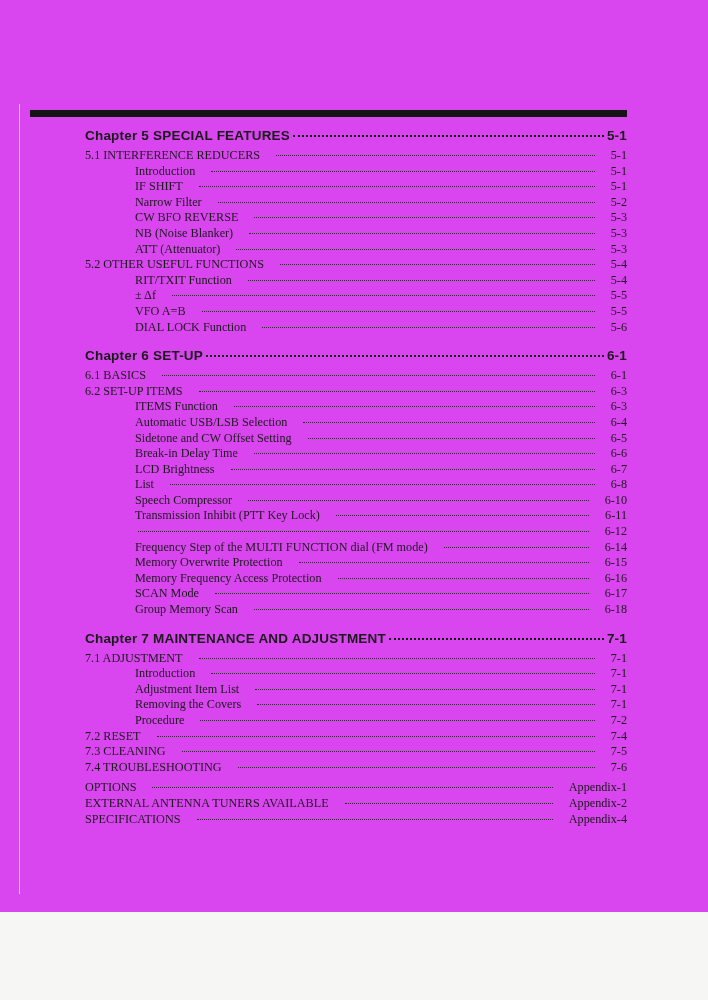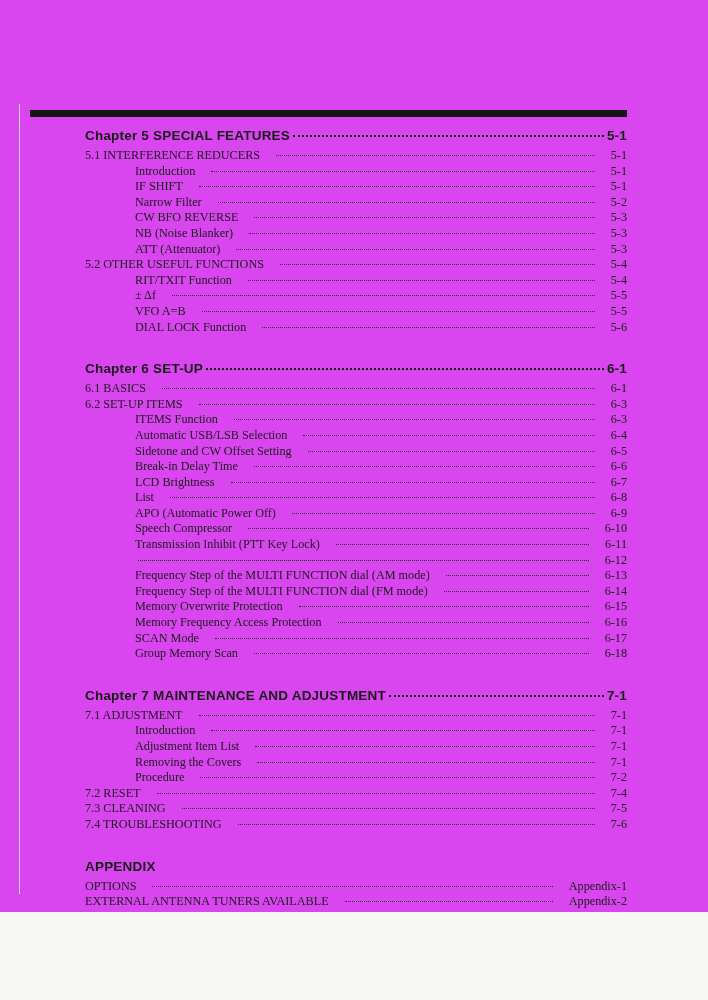--- a/index.html
+++ b/index.html
@@ -39,21 +39,21 @@
     width: 542px;
   }
   .section { margin-bottom: 5px; }
   .hrow {
     display: flex;
     align-items: baseline;
     font-family: "Liberation Sans", sans-serif;
     font-weight: bold;
     font-size: 13.5px;
     line-height: 16px;
-    margin-top: 26px;
+    margin-top: 13px;
     margin-bottom: 4px;
     letter-spacing: 0.2px;
   }
   .section:first-child .hrow { margin-top: 0; }
   .row {
     display: flex;
     align-items: baseline;
     font-size: 12.2px;
     line-height: 15.6px;
     gap: 13px;
@@ -194,42 +194,32 @@
           <span class="label">LCD Brightness</span>
           <span class="dots"></span>
           <span class="pg">6-7</span>
         </div>
         <div class="row ind">
           <span class="label">List</span>
           <span class="dots"></span>
           <span class="pg">6-8</span>
         </div>
         <div class="row ind">
-          <span class="label">APO (Automatic Power Off)</span>
-          <span class="dots"></span>
-          <span class="pg">6-9</span>
-        </div>
-        <div class="row ind">
           <span class="label">Speech Compressor</span>
           <span class="dots"></span>
           <span class="pg">6-10</span>
         </div>
         <div class="row ind">
           <span class="label">Transmission Inhibit (PTT Key Lock)</span>
           <span class="dots"></span>
           <span class="pg">6-11</span>
         </div>
         <div class="row ind">
           <span class="dots"></span>
           <span class="pg">6-12</span>
-        </div>
-        <div class="row ind">
-          <span class="label">Frequency Step of the MULTI FUNCTION dial (AM mode)</span>
-          <span class="dots"></span>
-          <span class="pg">6-13</span>
         </div>
         <div class="row ind">
           <span class="label">Frequency Step of the MULTI FUNCTION dial (FM mode)</span>
           <span class="dots"></span>
           <span class="pg">6-14</span>
         </div>
         <div class="row ind">
           <span class="label">Memory Overwrite Protection</span>
           <span class="dots"></span>
           <span class="pg">6-15</span>
@@ -291,23 +281,20 @@
           <span class="dots"></span>
           <span class="pg">7-5</span>
         </div>
         <div class="row">
           <span class="label">7.4  TROUBLESHOOTING</span>
           <span class="dots"></span>
           <span class="pg">7-6</span>
         </div>
       </div>
       <div class="section">
-        <div class="hrow">
-          <span class="hlabel">APPENDIX</span>
-        </div>
         <div class="row">
           <span class="label">OPTIONS</span>
           <span class="dots"></span>
           <span class="pg">Appendix-1</span>
         </div>
         <div class="row">
           <span class="label">EXTERNAL ANTENNA TUNERS AVAILABLE</span>
           <span class="dots"></span>
           <span class="pg">Appendix-2</span>
         </div>

